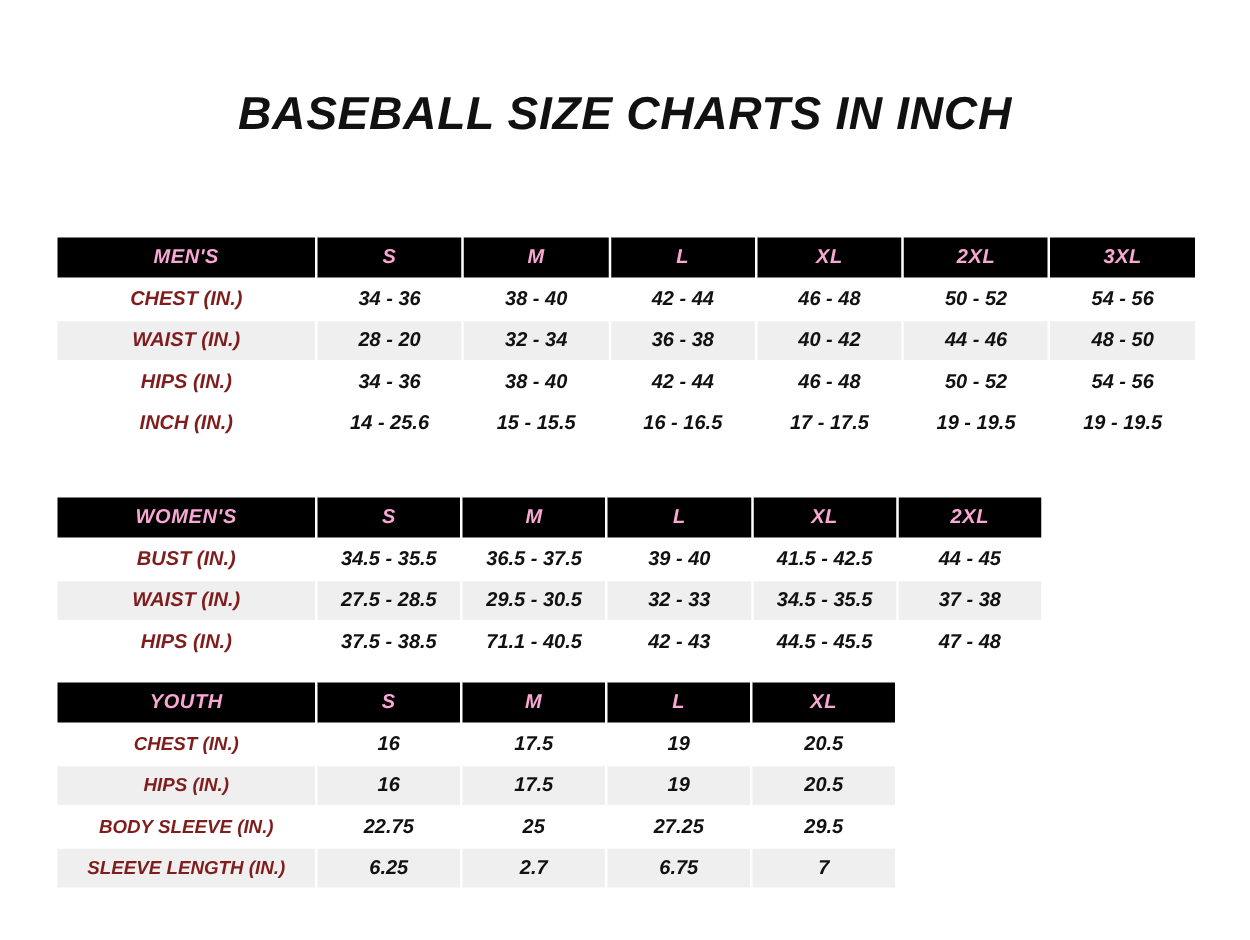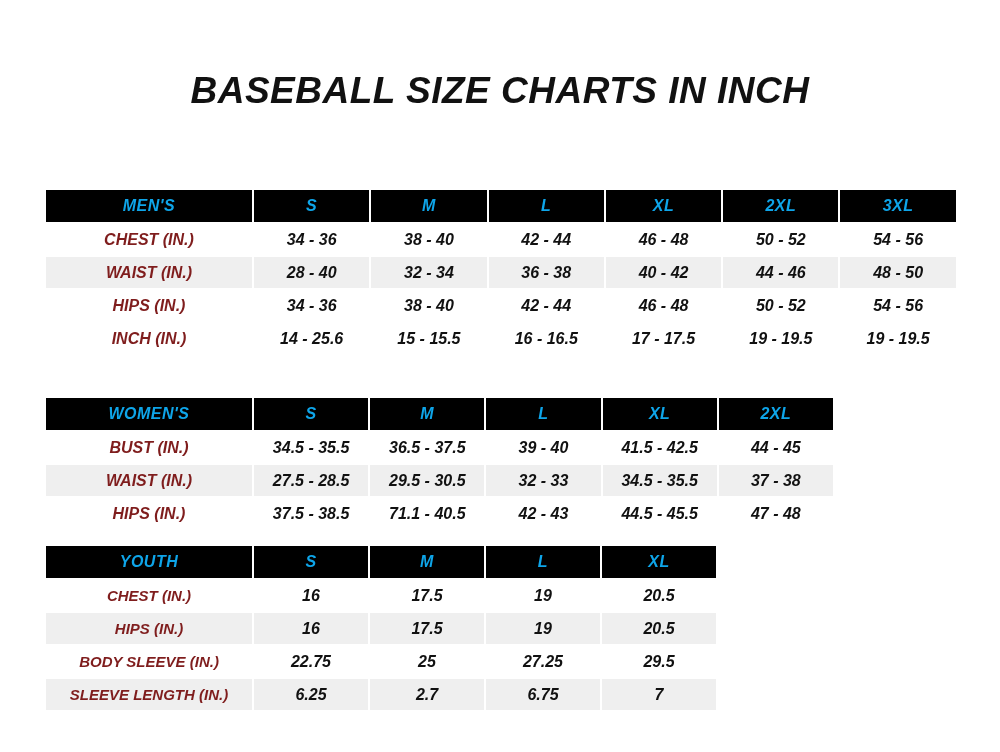--- a/index.html
+++ b/index.html
@@ -45,21 +45,21 @@
   table.size-table td {
     border: 2px solid #ffffff;
     text-align: center;
     font-weight: bold;
     height: 31px;
     padding: 0;
     white-space: nowrap;
   }
   table.size-table thead th {
     background: #000000;
-    color: #0ea5e9;
+    color: #f9a8d4;
     letter-spacing: 0.5px;
     height: 32px;
   }
   table.size-table thead th.rowhead {
     text-align: center;
   }
   table.size-table tbody td {
     background: #ffffff;
     color: #111111;
   }
@@ -122,21 +122,21 @@
         <td class="rowlabel">CHEST (IN.)</td>
         <td>34 - 36</td>
         <td>38 - 40</td>
         <td>42 - 44</td>
         <td>46 - 48</td>
         <td>50 - 52</td>
         <td>54 - 56</td>
       </tr>
       <tr class="alt">
         <td class="rowlabel">WAIST (IN.)</td>
-        <td>28 - 40</td>
+        <td>28 - 20</td>
         <td>32 - 34</td>
         <td>36 - 38</td>
         <td>40 - 42</td>
         <td>44 - 46</td>
         <td>48 - 50</td>
       </tr>
       <tr>
         <td class="rowlabel">HIPS (IN.)</td>
         <td>34 - 36</td>
         <td>38 - 40</td>

